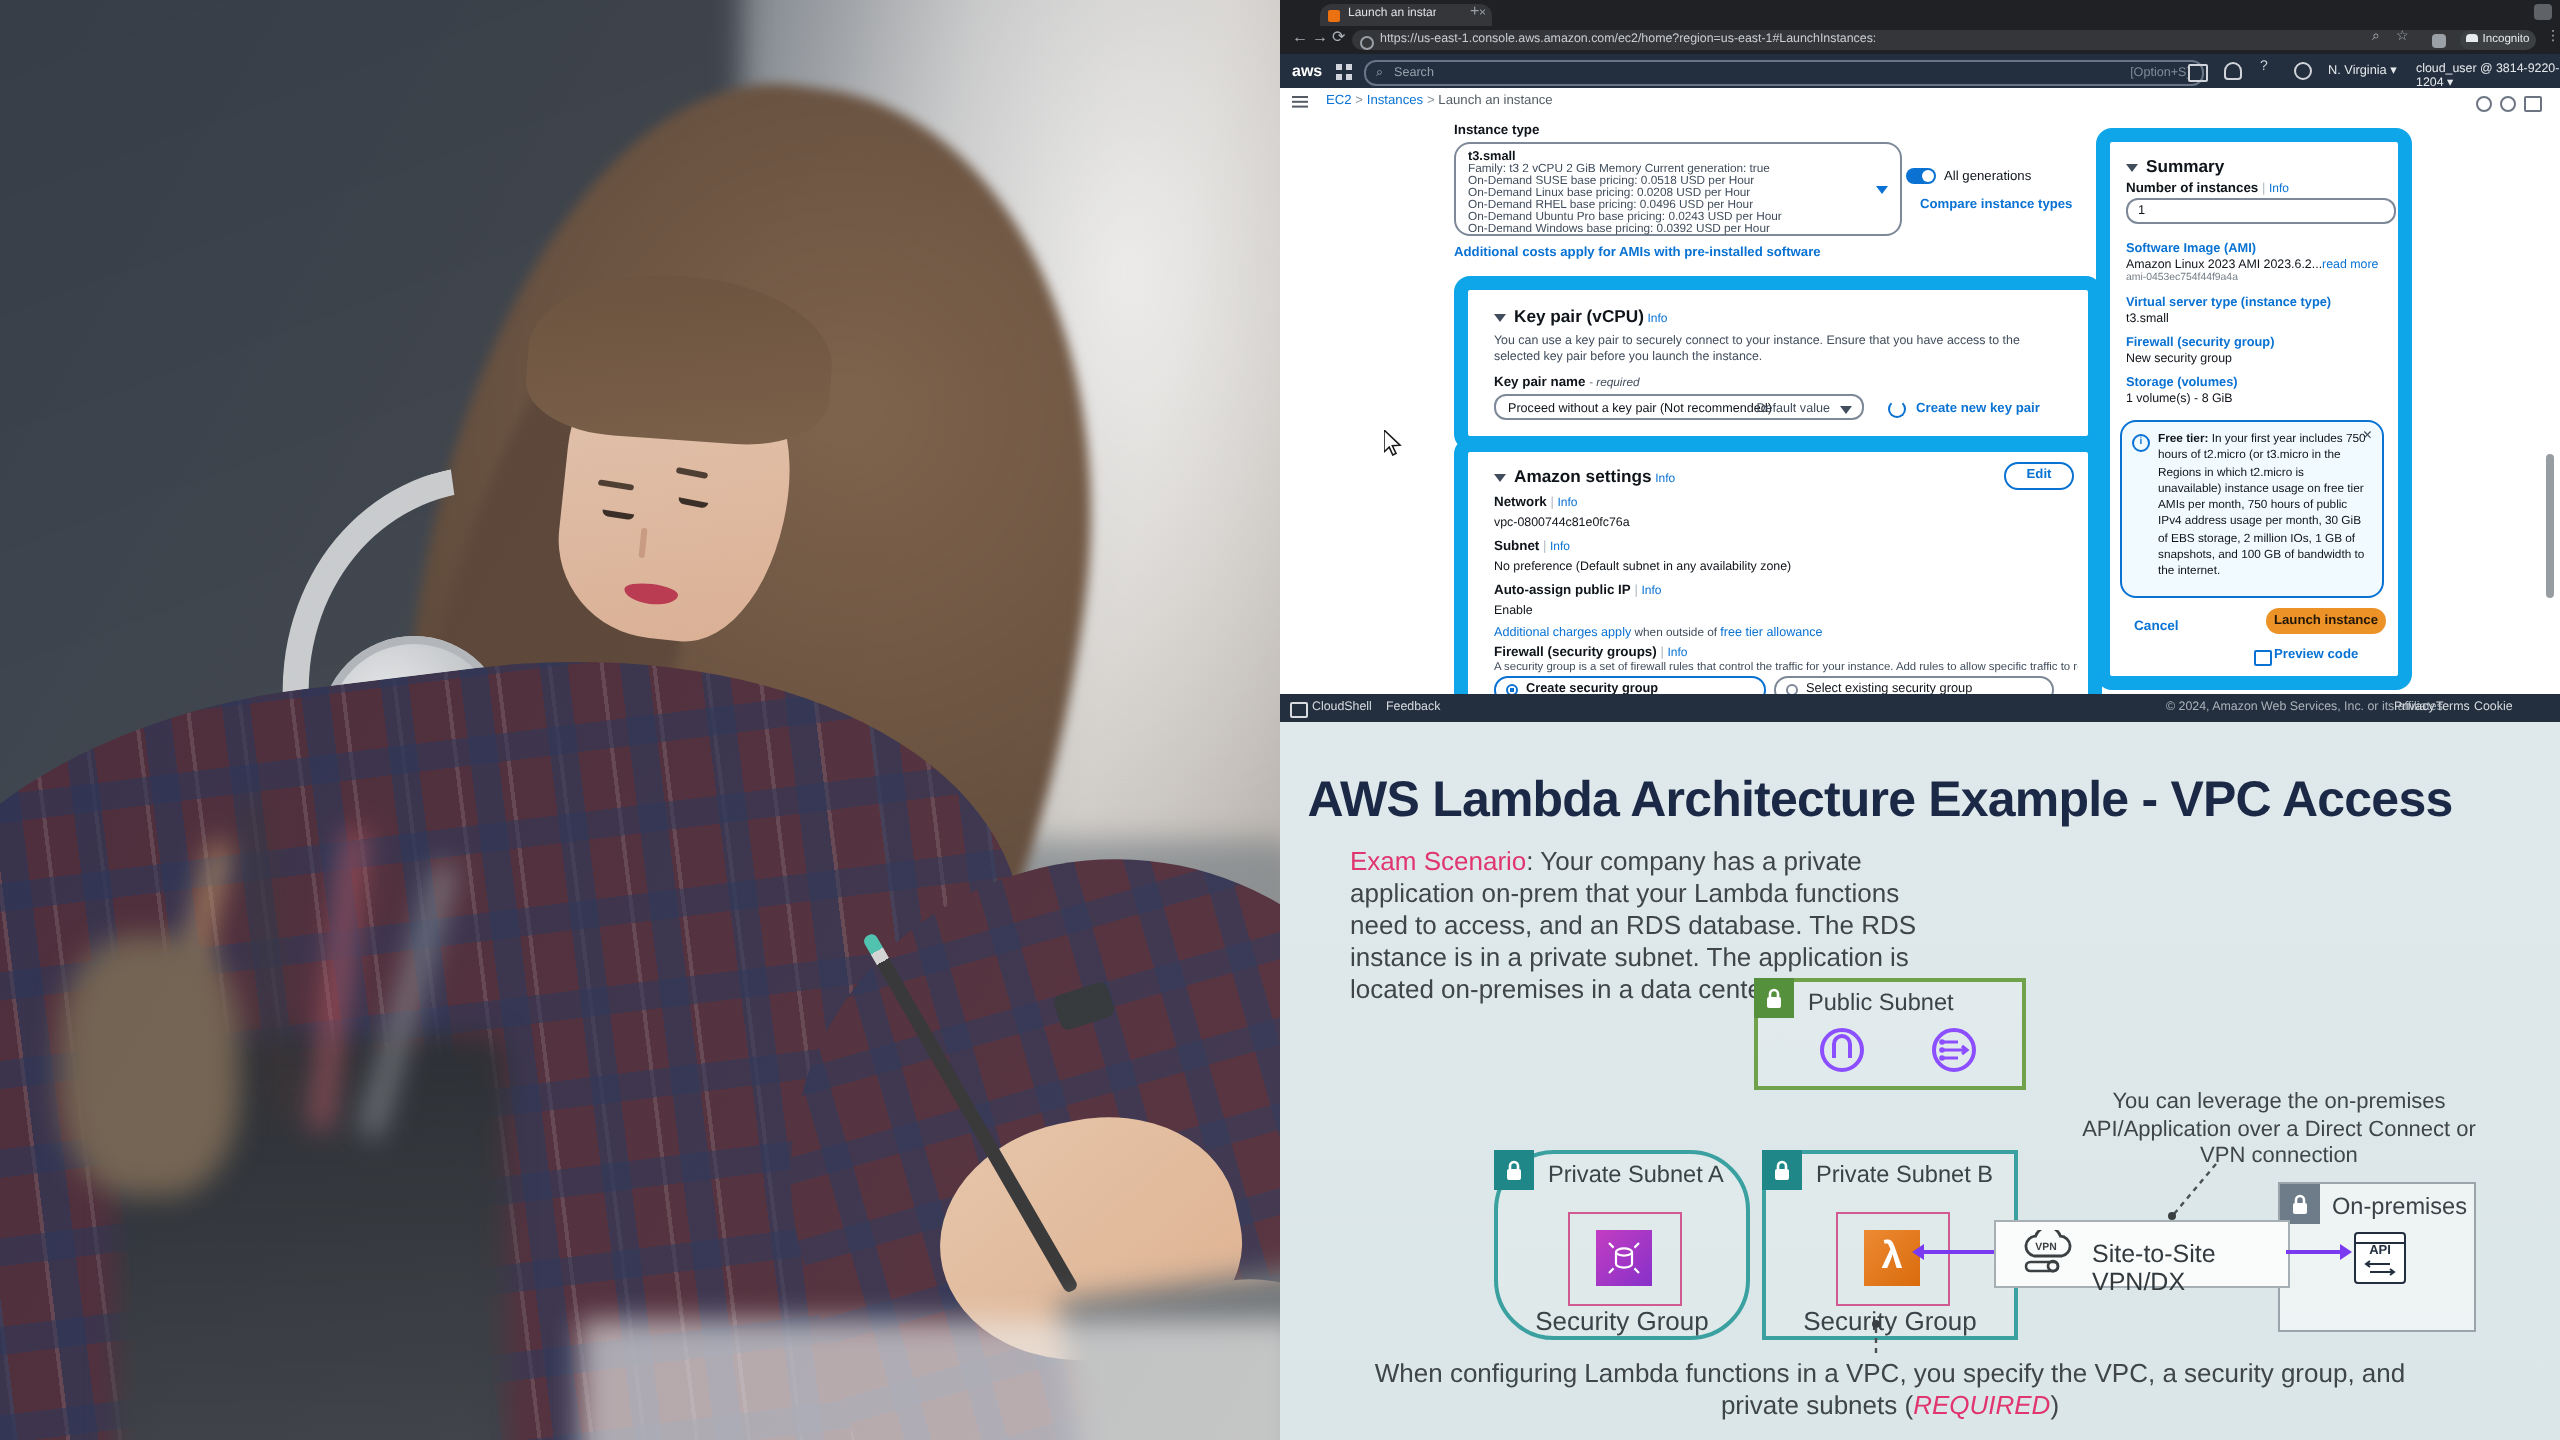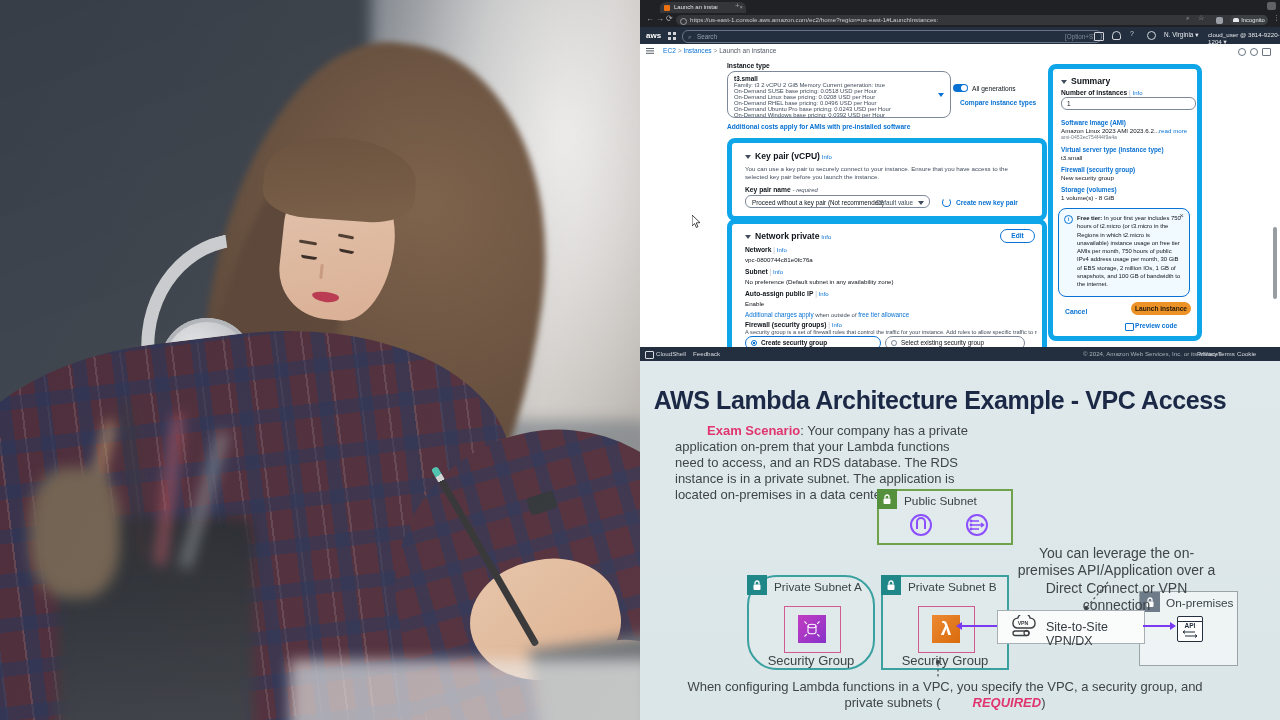--- a/index.html
+++ b/index.html
@@ -20,42 +20,42 @@
   .urlfield{position:absolute;left:36px;top:2px;width:548px;height:10px;background:#35363a;border-radius:5px;
             font-size:6.2px;line-height:10px;color:#c9cdd2;padding-left:14px;white-space:nowrap;overflow:hidden;}
   .navglyph{position:absolute;top:1px;font-size:8px;color:#aab0b6;}
   #awsnav{left:640px;top:27px;width:640px;height:30px;background:#232f3e;color:#d1d5db;}
   .awssearch{position:absolute;left:42px;top:3px;width:404px;height:11px;border:1px solid #697586;border-radius:6px;
              font-size:6.3px;line-height:11px;color:#95a0ab;padding-left:14px;}
   #crumbbar{left:640px;top:44px;width:640px;height:13px;background:#fff;border-bottom:1px solid #d5dbdb;
             font-size:6.6px;line-height:13px;color:#545b64;}
   .bluelink{color:#0972d3;}
   #content{left:640px;top:57px;width:640px;height:290px;background:#fff;font-size:6.5px;color:#0f141a;}
-  .panel{position:absolute;background:#fff;border:5px solid #0ea5e9;border-radius:8px;text-decoration:underline;}
+  .panel{position:absolute;background:#fff;border:7px solid #0ea5e9;border-radius:8px;text-decoration:underline;}
   .seclbl{font-weight:bold;font-size:8.6px;color:#0f141a;}
   .caret{display:inline-block;width:0;height:0;border-left:3.2px solid transparent;border-right:3.2px solid transparent;
          border-top:4.2px solid #414d5c;margin-right:4px;vertical-align:middle;}
   .info{color:#0972d3;font-size:6px;}
   .fieldlbl{font-weight:bold;font-size:6.7px;color:#0f141a;}
   .tinygray{font-size:5.9px;color:#414d5c;}
   .selectbox{position:absolute;border:1px solid #7d8998;border-radius:6px;background:#fff;}
   .dd{position:absolute;width:0;height:0;border-left:3px solid transparent;border-right:3px solid transparent;
       border-top:4px solid #0972d3;}
   .orange-btn{position:absolute;background:#ec9226;border-radius:9px;color:#231709;font-weight:bold;
               font-size:6.6px;text-align:center;}
   .sumlbl{color:#0972d3;font-weight:bold;font-size:6.4px;}
   .sumval{color:#0f141a;font-size:6.2px;}
   #consolefooter{left:640px;top:347px;width:640px;height:14px;background:#232f3e;color:#d7dbdf;
                  font-size:6.2px;line-height:14px;}
   
   #slide{left:640px;top:361px;width:640px;height:359px;background:linear-gradient(180deg,#dfe9eb,#dbe6e8);}
   #slide-title{left:0;top:25px;width:600px;text-align:center;font-size:25px;font-weight:800;
                color:#1b2846;letter-spacing:-0.4px;}
   .slide-body{font-size:13px;color:#3f4548;line-height:1.24;}
-  .pink{color:#e0356f;font-weight:bold;margin-left:32px;}
+  .pink{color:#e0356f;font-weight:normal;}
   .subnetbox{position:absolute;border:2px solid;background:rgba(255,255,255,0.12);}
   .locktile{position:absolute;left:-2px;top:-2px;width:20px;height:20px;display:flex;align-items:center;justify-content:center;}
   .subnetlbl{position:absolute;left:25px;top:3px;font-size:11.8px;color:#3a4347;}
   .sgbox{position:absolute;border:1.5px solid #d25a93;}
   .sgcap{position:absolute;width:100%;text-align:center;font-size:13px;color:#3a4347;}
   .svc-icon{position:absolute;width:28px;height:28px;display:flex;align-items:center;justify-content:center;}
   .arrow-line{position:absolute;height:0;border-top:2px solid #7a3bf0;}
   .arrow-head-l{position:absolute;width:0;height:0;border-top:4px solid transparent;border-bottom:4px solid transparent;
                 border-right:6px solid #7a3bf0;}
   .arrow-head-r{position:absolute;width:0;height:0;border-top:4px solid transparent;border-bottom:4px solid transparent;
@@ -193,21 +193,21 @@
       <div class="selectbox" style="left:13px;top:52px;width:185px;height:13px;font-size:6.3px;line-height:13px;padding:0 6px;box-sizing:border-box;">
         <span>Proceed without a key pair (Not recommended)</span>
         <span class="abs" style="right:16px;top:0;color:#414d5c;">Default value</span>
         <span class="dd" style="right:5px;top:5px;border-top-color:#414d5c;"></span>
       </div>
       <span class="abs" style="left:210px;top:55px;width:7px;height:7px;border:1.4px solid #0972d3;border-radius:50%;border-top-color:transparent;"></span>
       <span class="abs bluelink" style="left:224px;top:56px;font-size:6.6px;font-weight:bold;">Create new key pair</span>
     </div>
 
     <div class="panel" style="left:87px;top:162px;width:310px;height:126px;">
-      <div style="position:absolute;left:13px;top:7px;"><span class="caret"></span><span class="seclbl">Network private</span> <span class="info">Info</span></div>
+      <div style="position:absolute;left:13px;top:7px;"><span class="caret"></span><span class="seclbl">Amazon settings</span> <span class="info">Info</span></div>
       <div class="abs" style="left:268px;top:5px;width:33px;height:12px;border:1.6px solid #0972d3;border-radius:8px;color:#0972d3;font-weight:bold;font-size:6.6px;text-align:center;line-height:12px;"><span>Edit</span></div>
       <div style="position:absolute;left:13px;top:22px;"><span class="fieldlbl">Network</span> <span style="color:#b0b8c0;">|</span> <span class="info">Info</span></div>
       <div class="abs sumval" style="left:13px;top:32px;">vpc-0800744c81e0fc76a</div>
       <div style="position:absolute;left:13px;top:44px;"><span class="fieldlbl">Subnet</span> <span style="color:#b0b8c0;">|</span> <span class="info">Info</span></div>
       <div class="abs sumval" style="left:13px;top:54px;">No preference (Default subnet in any availability zone)</div>
       <div style="position:absolute;left:13px;top:66px;"><span class="fieldlbl">Auto-assign public IP</span> <span style="color:#b0b8c0;">|</span> <span class="info">Info</span></div>
       <div class="abs sumval" style="left:13px;top:76px;">Enable</div>
       <div class="abs" style="left:13px;top:87px;font-size:6.3px;">
         <span class="bluelink">Additional charges apply</span><span class="tinygray"> when outside of </span><span class="bluelink">free tier allowance</span>
       </div>
@@ -362,20 +362,20 @@
     <div class="arrow-line" style="left:503px;top:264px;width:28px;"></div>
     <div class="arrow-head-r" style="left:530px;top:261px;"></div>
 
     <svg class="abs" style="left:0;top:0;" width="640" height="359" viewBox="0 0 640 359">
       <line x1="468" y1="221" x2="447" y2="246" stroke="#4a4f52" stroke-width="1.2" stroke-dasharray="2.5,2.5"></line>
       <circle cx="446" cy="247" r="2" fill="#3a3f42"></circle>
       <line x1="298" y1="303" x2="298" y2="316" stroke="#4a4f52" stroke-width="1.2" stroke-dasharray="2.5,2.5"></line>
       <circle cx="298" cy="301" r="2" fill="#3a3f42"></circle>
     </svg>
 
-    <div class="abs slide-body" style="left:374px;top:184px;width:205px;text-align:center;font-size:14px;">You can leverage the on-premises API/Application over a Direct Connect or VPN connection</div>
+    <div class="abs slide-body" style="left:397px;top:184px;width:205px;text-align:center;font-size:11px;">You can leverage the on-premises API/Application over a Direct Connect or VPN connection</div>
 
     <div class="abs slide-body" style="left:40px;top:318px;width:530px;text-align:center;">
       <span>When configuring Lambda functions in a VPC, you specify the VPC, a security group, and private subnets (</span><span class="pink" style="font-style:italic;">REQUIRED</span><span>)</span>
     </div>
   </div>
 
 </div>
 
 </body></html>

